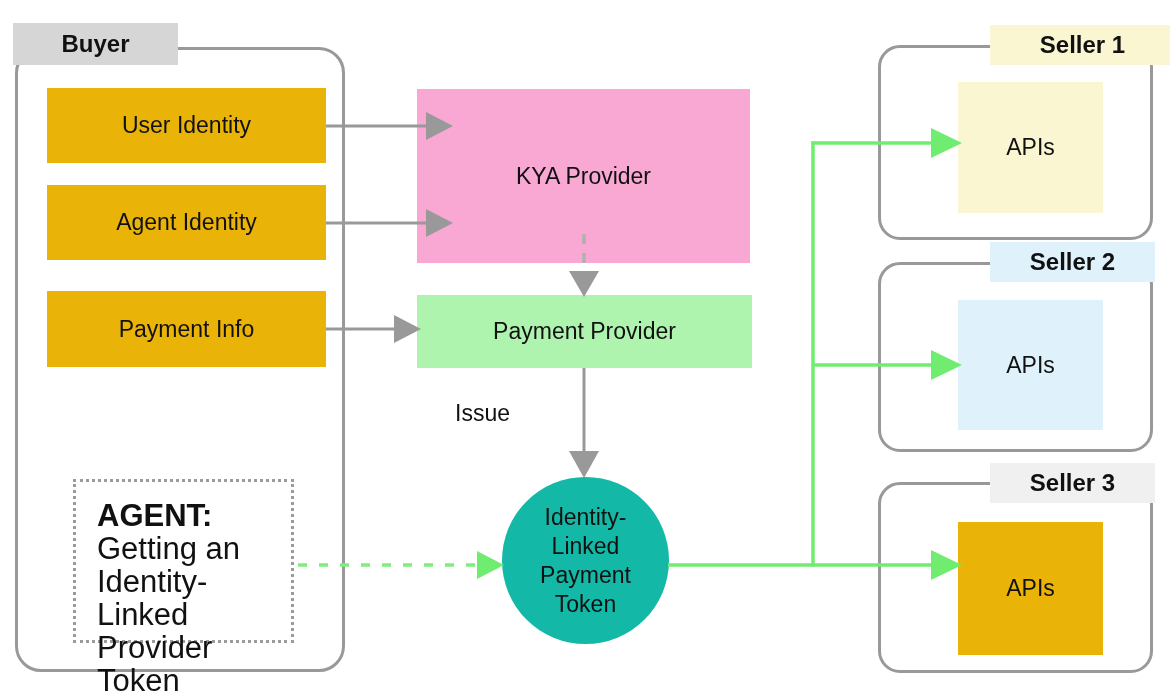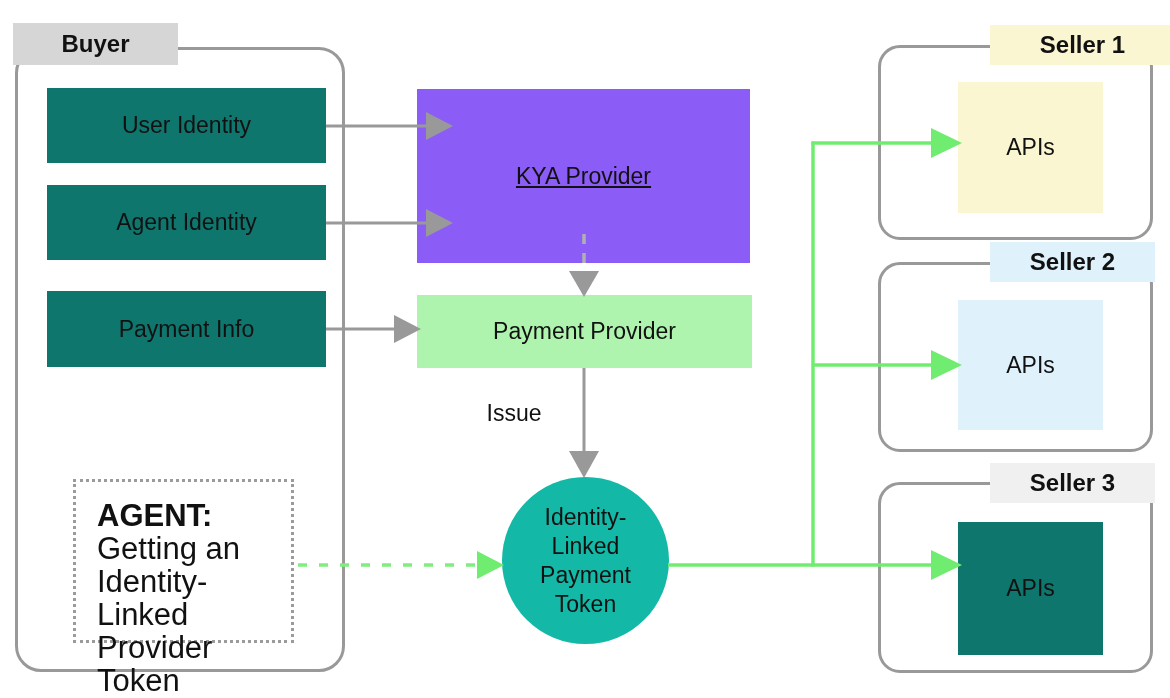--- a/index.html
+++ b/index.html
@@ -27,22 +27,22 @@
     z-index: 1;
   }
   
   .fillbox {
     position: absolute;
     display: flex; align-items: center; justify-content: center;
     font-size: 23px;
     z-index: 1;
     text-align: center;
   }
-  .graybox   { background: #0f766e; }
-  .kya       { background: #8b5cf6; text-decoration: underline; }
+  .graybox   { background: #eab308; }
+  .kya       { background: #f9a8d4; }
   .payprov   { background: #aef4ae; }
   .yellowbox { background: #fbf6d2; }
   .bluebox   { background: #dff2fb; }
   .buyer-tag  { background: #d6d6d6; }
   .seller-tag-1 { background: #fbf6d2; }
   .seller-tag-2 { background: #dff2fb; }
   .seller-tag-3 { background: #f0f0f0; }
   
   .agent-note {
     position: absolute;
@@ -64,21 +64,21 @@
     display: flex; flex-direction: column;
     align-items: center; justify-content: center;
     font-size: 23px; line-height: 29px;
     text-align: center;
     z-index: 1;
   }
   
   .issue-label {
     position: absolute;
     left: 455px; top: 400px; width: 118px;
-    text-align: center;
+    text-align: left;
     font-size: 23px;
     z-index: 1;
   }
   
   svg.connectors {
     position: absolute; left: 0; top: 0;
     width: 1170px; height: 698px;
     z-index: 2;
     pointer-events: none;
   }

